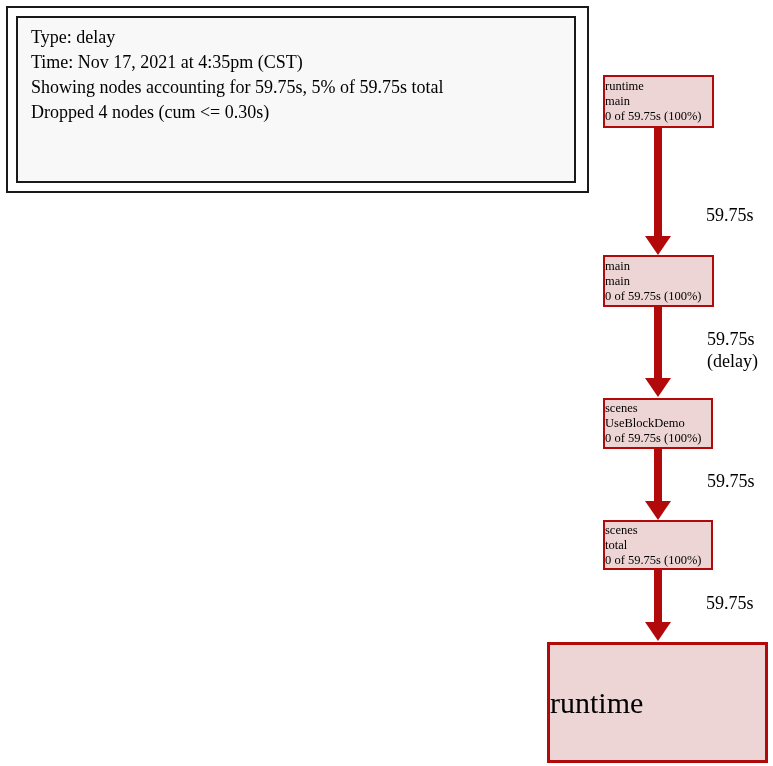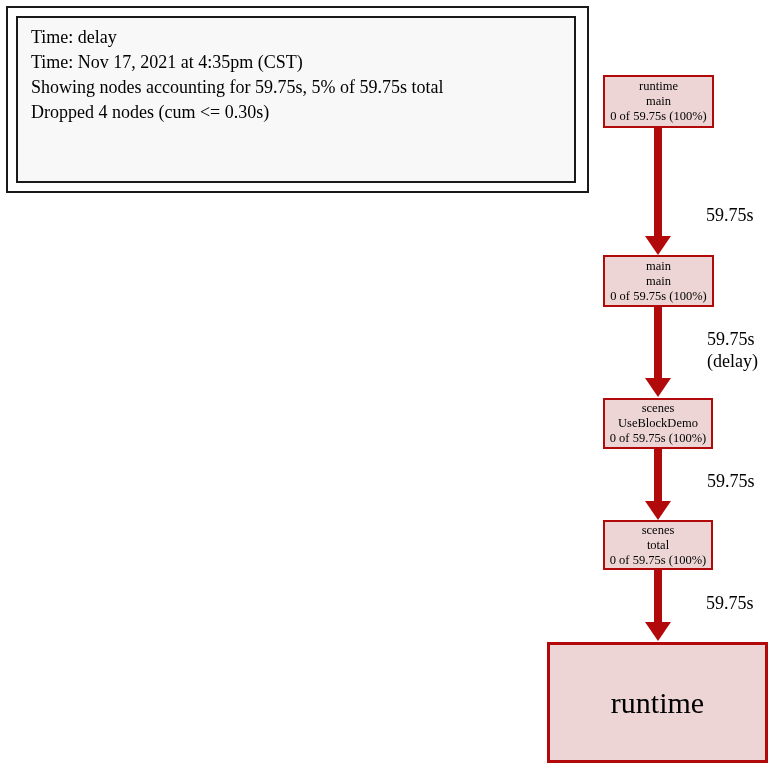--- a/index.html
+++ b/index.html
@@ -35,21 +35,21 @@
   }
   .lg { height: 25px; }
   
   .node {
     position: absolute;
     box-sizing: border-box;
     background: var(--node-fill, #edd5d5);
     border: 2px solid var(--node-border, #b20a0a);
     display: flex;
     flex-direction: column;
-    align-items: center;
+    align-items: flex-start;
     justify-content: center;
     text-align: center;
   }
   .node .nl { white-space: nowrap; }
   .node-sm { font-size: 12.5px; line-height: 15px; }
   .n1 { left: 603px; top: 75px;  width: 111px; height: 53px; }
   .n2 { left: 603px; top: 255px; width: 111px; height: 52px; }
   .n3 { left: 603px; top: 398px; width: 110px; height: 51px; }
   .n4 { left: 603px; top: 520px; width: 110px; height: 50px; }
   .n5 {
@@ -93,21 +93,21 @@
   .l3 { left: 663px; top: 470px; }
   .l4 { left: 662px; top: 592px; }
 </style>
 </head>
 <body>
 
 <div class="canvas">
 
   <div class="cluster"></div>
   <div class="legend">
-    <div class="lg">Time: delay</div>
+    <div class="lg">Type: delay</div>
     <div class="lg">Time: Nov 17, 2021 at 4:35pm (CST)</div>
     <div class="lg">Showing nodes accounting for 59.75s, 5% of 59.75s total</div>
     <div class="lg">Dropped 4 nodes (cum &lt;= 0.30s)</div>
     <div class="lg"></div>
   </div>
 
   <div class="node node-sm n1">
     <div class="nl">runtime</div>
     <div class="nl">main</div>
     <div class="nl">0 of 59.75s (100%)</div>

